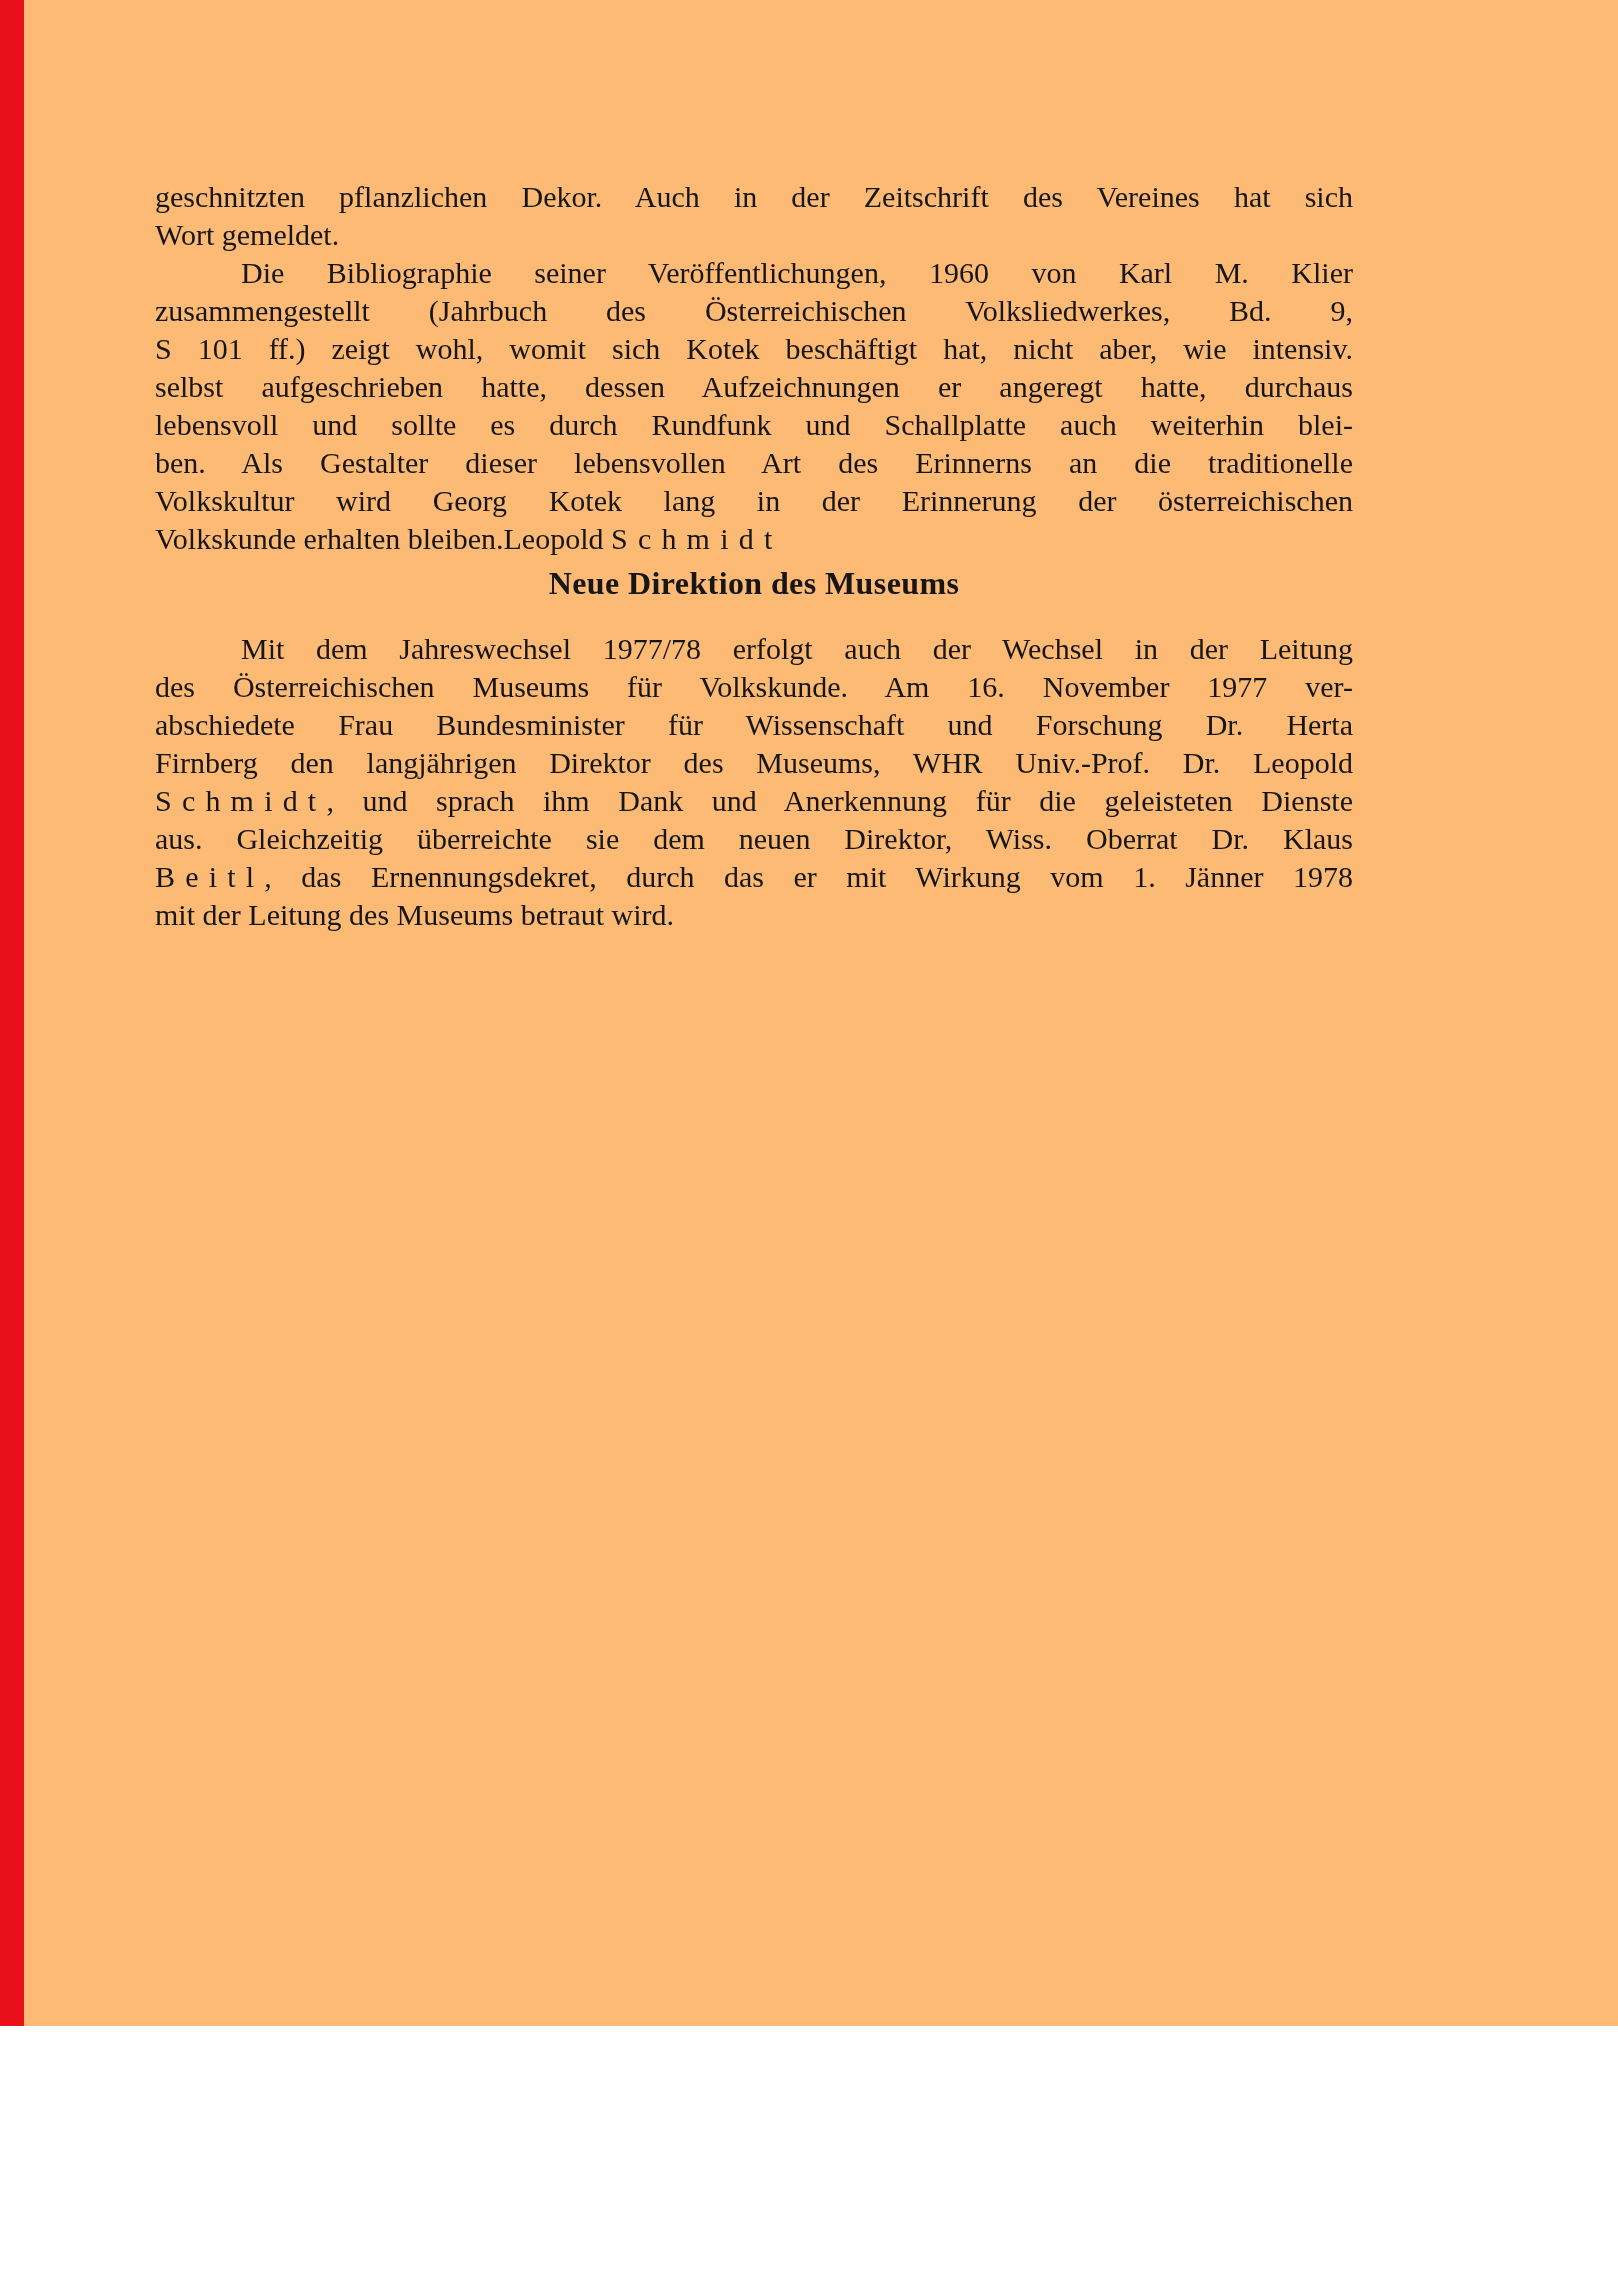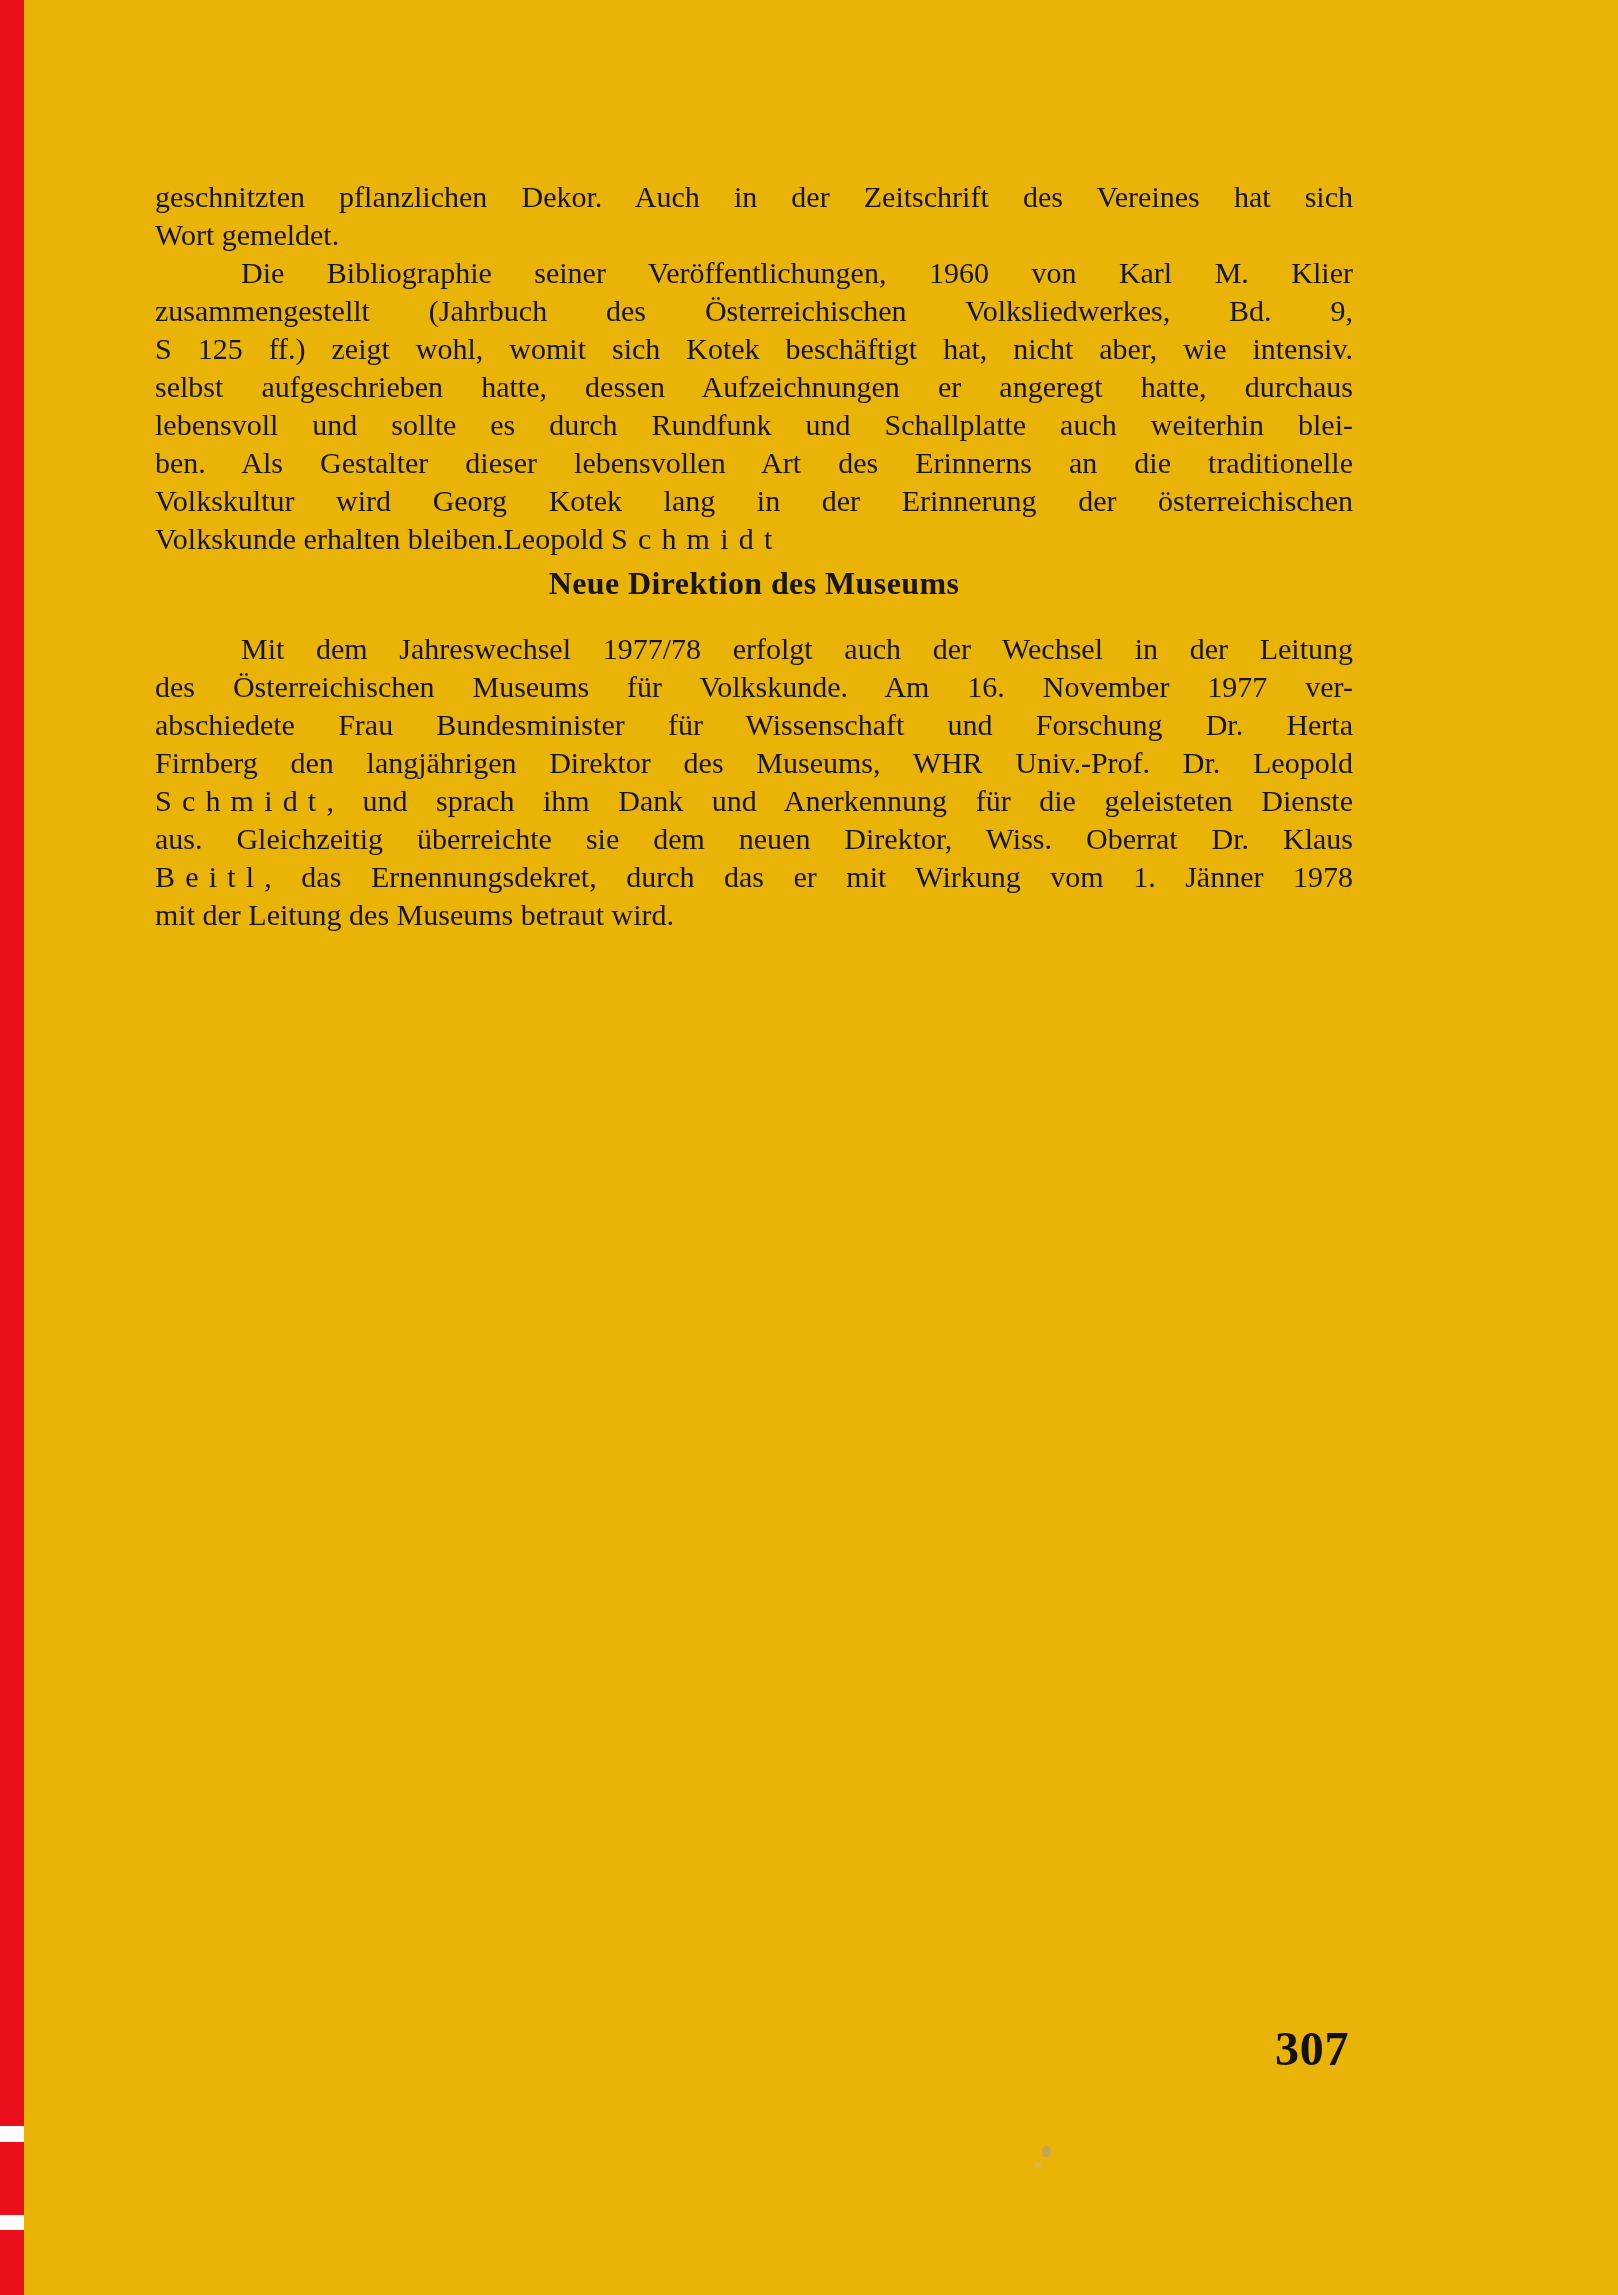--- a/index.html
+++ b/index.html
@@ -1,20 +1,20 @@
 <!DOCTYPE html>
 <html style="font-size:13px"><head>
 <meta charset="utf-8">
 <style>
   html,body{margin:0;padding:0;background:#ffffff;}
   .page{
     position:relative;
     width:1618px;
-    height:2295px;
-    background:#eab308;
+    height:2026px;
+    background:#fdba74;
     overflow:hidden;
     font-family:"Liberation Serif", serif;
     color:#161616;
   }
   
   .stripe{
     position:absolute;
     left:0; top:0;
     width:24px; height:2295px;
   }
@@ -85,21 +85,21 @@
 
   <div class="content">
     <div id="intro-block">
         <div class="paragraph">
           <div class="line"><span>geschnitzten pflanzlichen Dekor. Auch in der Zeitschrift des Vereines hat sich</span></div>
           <div class="line last"><span>Wort gemeldet.</span></div>
         </div>
         <div class="paragraph">
           <div class="line indent"><span>Die Bibliographie seiner Veröffentlichungen, 1960 von Karl M. Klier</span></div>
           <div class="line"><span>zusammengestellt (Jahrbuch des Österreichischen Volksliedwerkes, Bd. 9,</span></div>
-          <div class="line"><span>S 125 ff.) zeigt wohl, womit sich Kotek beschäftigt hat, nicht aber, wie intensiv.</span></div>
+          <div class="line"><span>S 101 ff.) zeigt wohl, womit sich Kotek beschäftigt hat, nicht aber, wie intensiv.</span></div>
           <div class="line"><span>selbst aufgeschrieben hatte, dessen Aufzeichnungen er angeregt hatte, durchaus</span></div>
           <div class="line"><span>lebensvoll und sollte es durch Rundfunk und Schallplatte auch weiterhin blei-</span></div>
           <div class="line"><span>ben. Als Gestalter dieser lebensvollen Art des Erinnerns an die traditionelle</span></div>
           <div class="line"><span>Volkskultur wird Georg Kotek lang in der Erinnerung der österreichischen</span></div>
           <div class="line last flexline">
             <span><span>Volkskunde erhalten bleiben.</span></span>
             <span class="rightpart"><span>Leopold </span><span class="sperr">Schmidt</span></span>
           </div>
         </div>
       </div>

